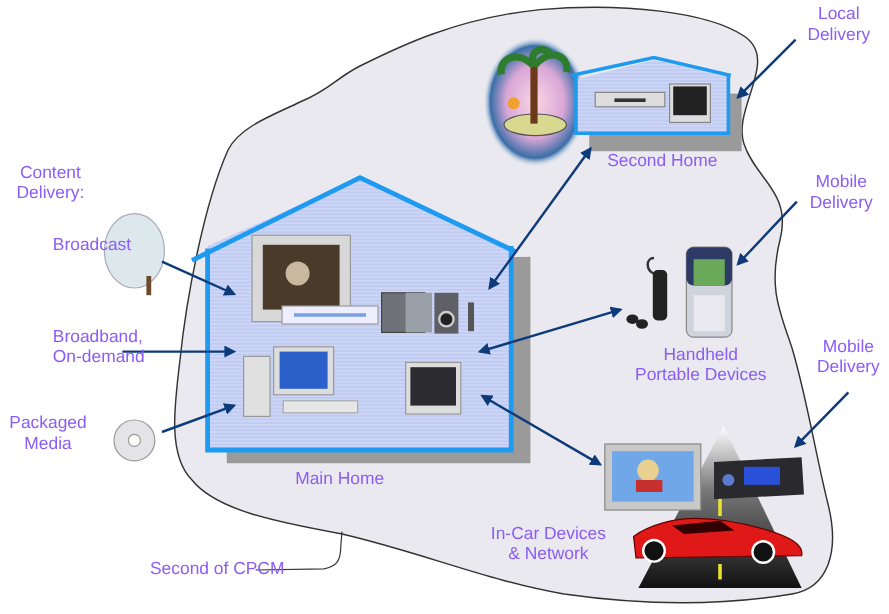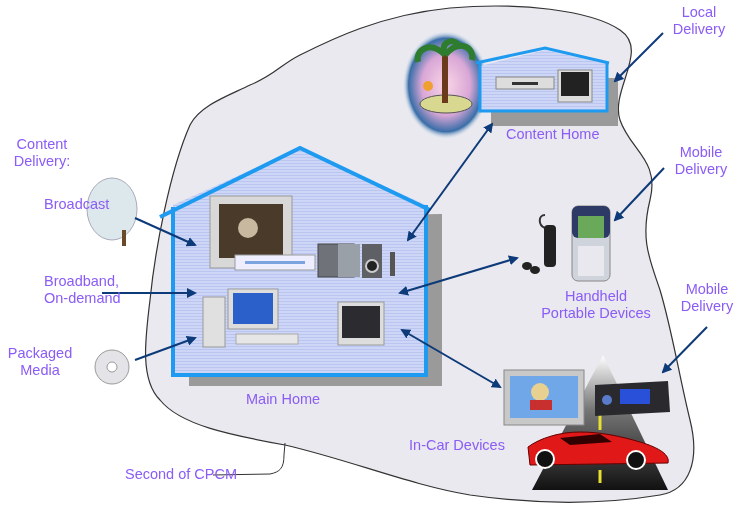--- a/index.html
+++ b/index.html
@@ -166,28 +166,29 @@
   </div>
   <div class="lbl left" style="left:3px;top:273px;">
     <div>Broadband,</div>
     <div>On-demand</div>
   </div>
 
   <div class="lbl" style="left:246px;top:391px;">
     <div>Main Home</div>
   </div>
   <div class="lbl" style="left:506px;top:126px;">
-    <div>Content Home</div>
-  </div>
-  <div class="lbl" style="left:533px;top:288px;width:126px;">
+    <div>Second Home</div>
+  </div>
+  <div class="lbl" style="left:521px;top:288px;width:126px;">
     <div>Handheld</div>
     <div>Portable Devices</div>
   </div>
   <div class="lbl" style="left:402px;top:437px;width:110px;">
     <div>In-Car Devices</div>
+    <div>&amp; Network</div>
   </div>
 
   <div class="lbl" style="left:664px;top:4px;width:70px;">
     <div>Local</div>
     <div>Delivery</div>
   </div>
   <div class="lbl" style="left:666px;top:144px;width:70px;">
     <div>Mobile</div>
     <div>Delivery</div>
   </div>

